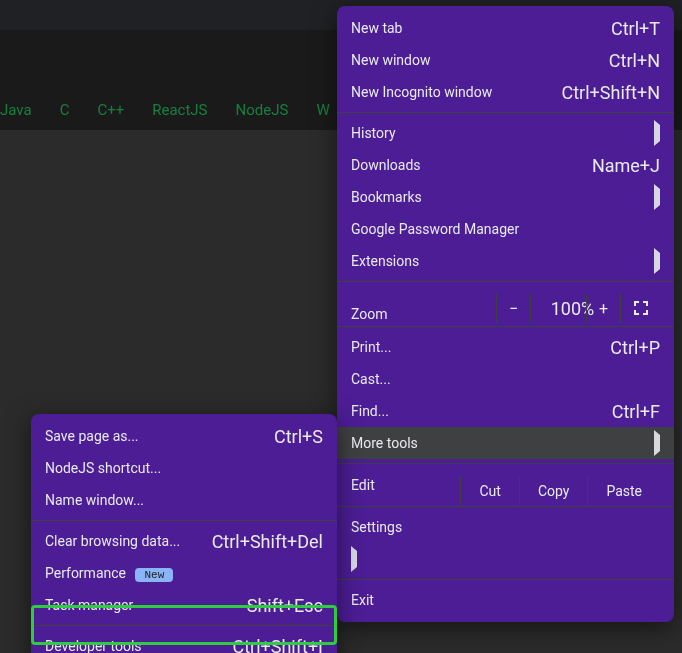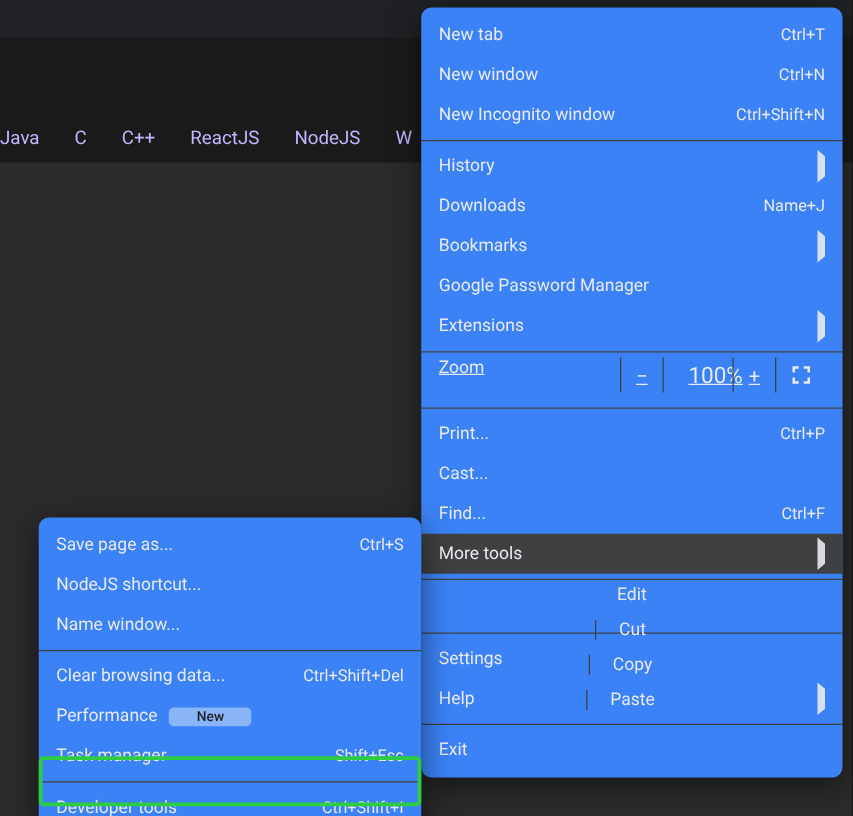--- a/index.html
+++ b/index.html
@@ -1,47 +1,47 @@
 <!DOCTYPE html>
 <html><head>
 <meta charset="utf-8">
 <style>
   * { margin: 0; padding: 0; box-sizing: border-box; font-family: -apple-system, BlinkMacSystemFont, "Segoe UI", Roboto, sans-serif; }
   body { background: #000; width: 682px; height: 653px; overflow: hidden; position: relative; }
   
   .backdrop { position: absolute; inset: 0; background: #1a1a1a; }
   .topbar { position: absolute; top: 0; left: 0; right: 0; height: 30px; background: #202124; }
   .navbar { position: absolute; top: 90px; left: 0; right: 0; height: 40px; display: flex; align-items: center; gap: 28px; padding-left: 0; color: #fff; font-size: 15px; }
-  .navbar span { color: #c4b5fd; }
+  .navbar span { color: #15803d; }
   .pagebg { position: absolute; top: 130px; left: 0; right: 0; bottom: 0; background: #2b2b2b; }
 
-  .menu { position: absolute; background: #3b82f6; border-radius: 8px; box-shadow: 0 6px 24px rgba(0,0,0,.5); color: #e8eaed; font-size: 14px; overflow: visible; }
+  .menu { position: absolute; background: #4c1d95; border-radius: 8px; box-shadow: 0 6px 24px rgba(0,0,0,.5); color: #e8eaed; font-size: 14px; overflow: visible; }
   .main-menu { top: 6px; right: 8px; width: 337px; padding: 6px 0; }
   .sub-menu { top: 414px; left: 31px; width: 306px; padding: 6px 0; }
 
   .mi { display: flex; align-items: center; height: 32px; padding: 0 14px; cursor: default; position: relative; }
   .mi .label { flex: 1; white-space: nowrap; }
-  .mi .sc { color: #e8eaed; font-size: 13px; }
+  .mi .sc { color: #e8eaed; font-size: 18px; }
   .mi .chev { color: #e8eaed; opacity: .9; }
   .mi.highlight { background: #3f4042; }
   .sep { height: 1px; background: #3f4042; margin: 4px 0; }
 
-  .zoomrow { display: flex; align-items: flex-start; height: 36px; padding: 0 14px; text-decoration: underline; }
+  .zoomrow { display: flex; align-items: flex-end; height: 36px; padding: 0 14px; }
   .zoomrow .label { flex: 1; }
   .zoomctl { display: flex; align-items: center; gap: 0; }
   .zbtn { width: 34px; height: 28px; display: flex; align-items: center; justify-content: center; color: #e8eaed; border-left: 1px solid #3f4042; font-size: 16px; }
   .zbtn:first-of-type { border-left: 1px solid #3f4042; }
   .zpct { width: 56px; text-align: center; font-size: 18px; border-left: 1px solid #3f4042; height: 28px; display:flex; align-items:center; justify-content:center;padding-left:28px; }
   .fs { width: 40px; display:flex; align-items:center; justify-content:center; border-left: 1px solid #3f4042; height: 28px; }
 
-  .editrow { display: flex; align-items: center; height: 34px; padding: 0 14px; flex-direction: column; }
+  .editrow { display: flex; align-items: center; height: 34px; padding: 0 14px; }
   .editrow .label { flex: 1; }
   .ebtn { padding: 0 18px; border-left: 1px solid #3f4042; height: 28px; display:flex; align-items:center; justify-content:center;margin-top:12px; }
 
-  .badge { background: #8ab4f8; color: #202124; border-radius: 4px; font-size: 11px; padding: 1px 22px; margin-left: 6px; font-weight: 500; }
+  .badge { background: #8ab4f8; color: #202124; border-radius: 4px; font-size: 11px; padding: 1px 9px; margin-left: 6px; font-weight: 500; font-family: Liberation Mono, monospace; }
 
   .green-box { position: absolute; border: 3px solid #2ecc40; border-radius: 4px; pointer-events: none; }
   .green1 { top: 605px; left: 31px; width: 306px; height: 40px; }
 
   svg.expand { width: 16px; height: 16px; }
   svg.expand path { stroke: #e8eaed; stroke-width: 2; fill: none; }
   .tri { width: 0; height: 0; border-top: 5px solid transparent; border-bottom: 5px solid transparent; border-left: 6px solid #e8eaed; }
 </style>
 </head>
 <body>
@@ -126,21 +126,20 @@
     <span class="label">Edit</span>
     <div class="ebtn">Cut</div>
     <div class="ebtn">Copy</div>
     <div class="ebtn">Paste</div>
   </div>
   <div class="sep"></div>
   <div class="mi">
     <span class="label">Settings</span>
   </div>
   <div class="mi">
-    <span class="label">Help</span>
     <span class="chev"><span class="tri"></span></span>
   </div>
   <div class="sep"></div>
   <div class="mi">
     <span class="label">Exit</span>
   </div>
 </div>
 
 <div class="menu sub-menu">
   <div class="mi">

